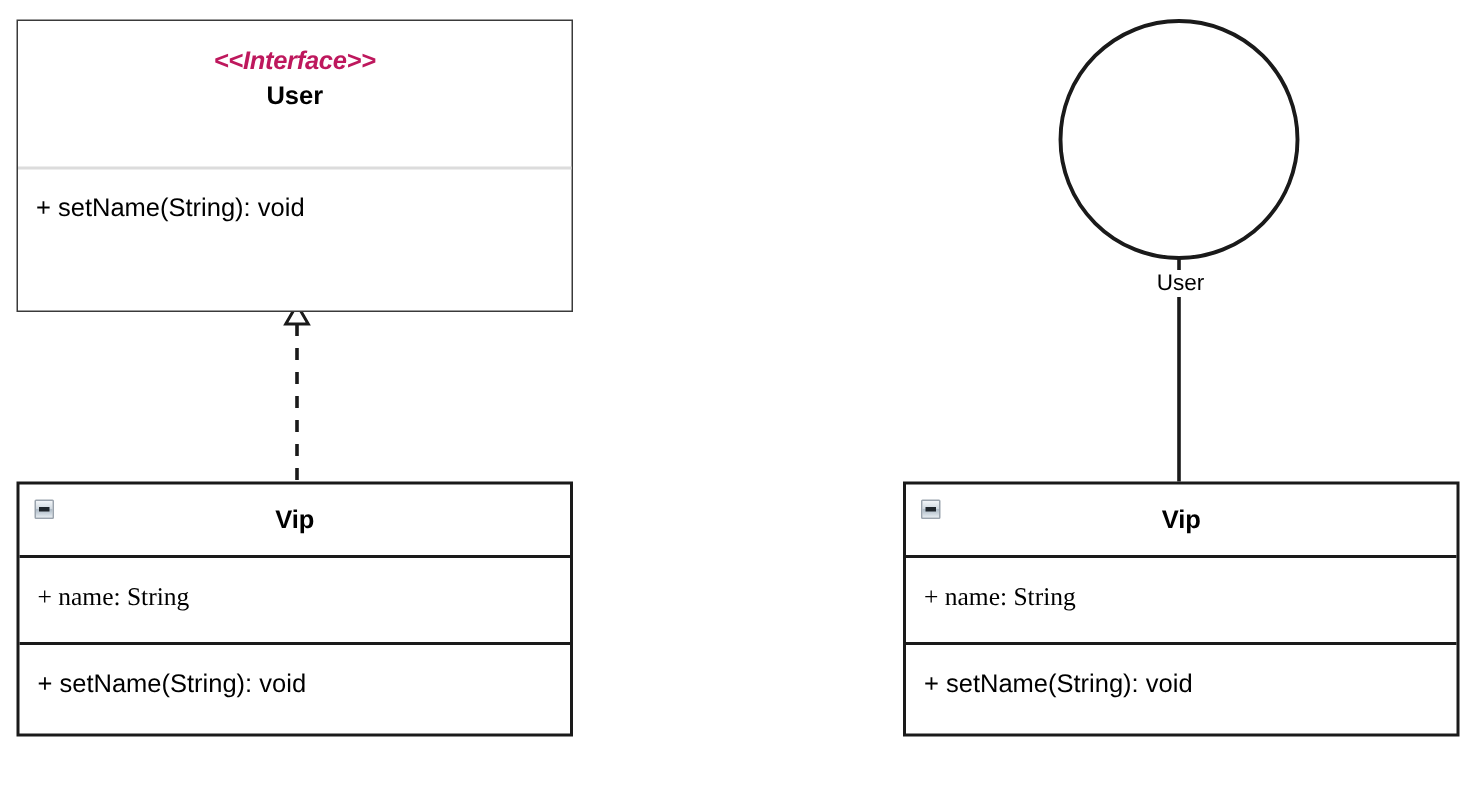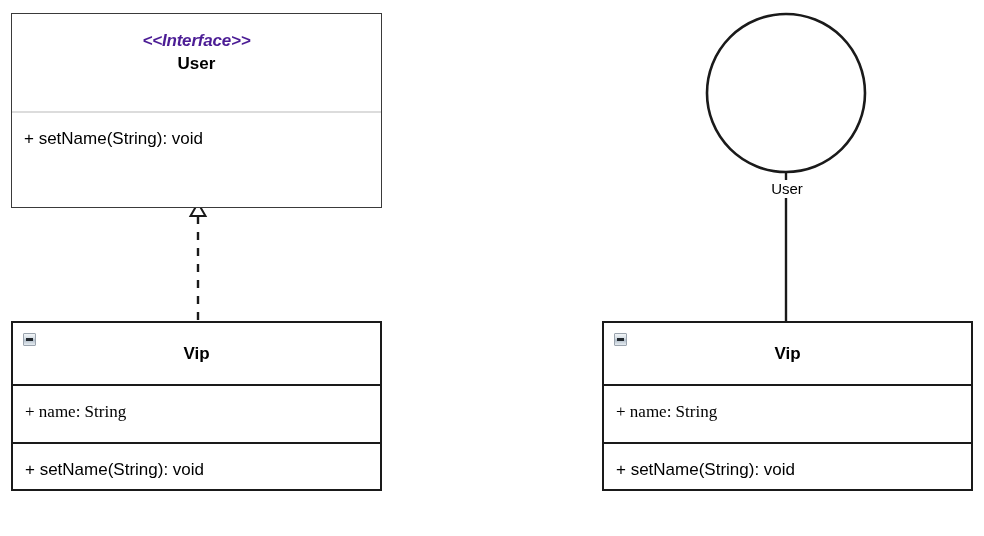--- a/index.html
+++ b/index.html
@@ -41,21 +41,21 @@
     box-sizing: border-box;
     height: 99px;
     border-bottom: 2px solid #dcdcdc;
     padding-top: 16px;
     text-align: center;
   }
   .iface-stereotype {
     font-style: italic;
     font-weight: 700;
     font-size: 17px;
-    color: #4c1d95;
+    color: #be185d;
     line-height: 22px;
     letter-spacing: -0.2px;
   }
   .iface-name {
     font-weight: 700;
     font-size: 17px;
     color: #000000;
     line-height: 24px;
   }
   .iface-ops {
@@ -71,21 +71,21 @@
     width: 371px;
     height: 170px;
     top: 321px;
   }
   .vip-left  { left: 11px; }
   .vip-right { left: 602px; }
 
   .vip-head {
     position: relative;
     box-sizing: border-box;
-    height: 63px;
+    height: 49px;
     border-bottom: 2px solid #1a1a1a;
     display: flex;
     align-items: center;
     justify-content: center;
   }
   .vip-name {
     font-weight: 700;
     font-size: 17px;
     color: #000000;
   }

